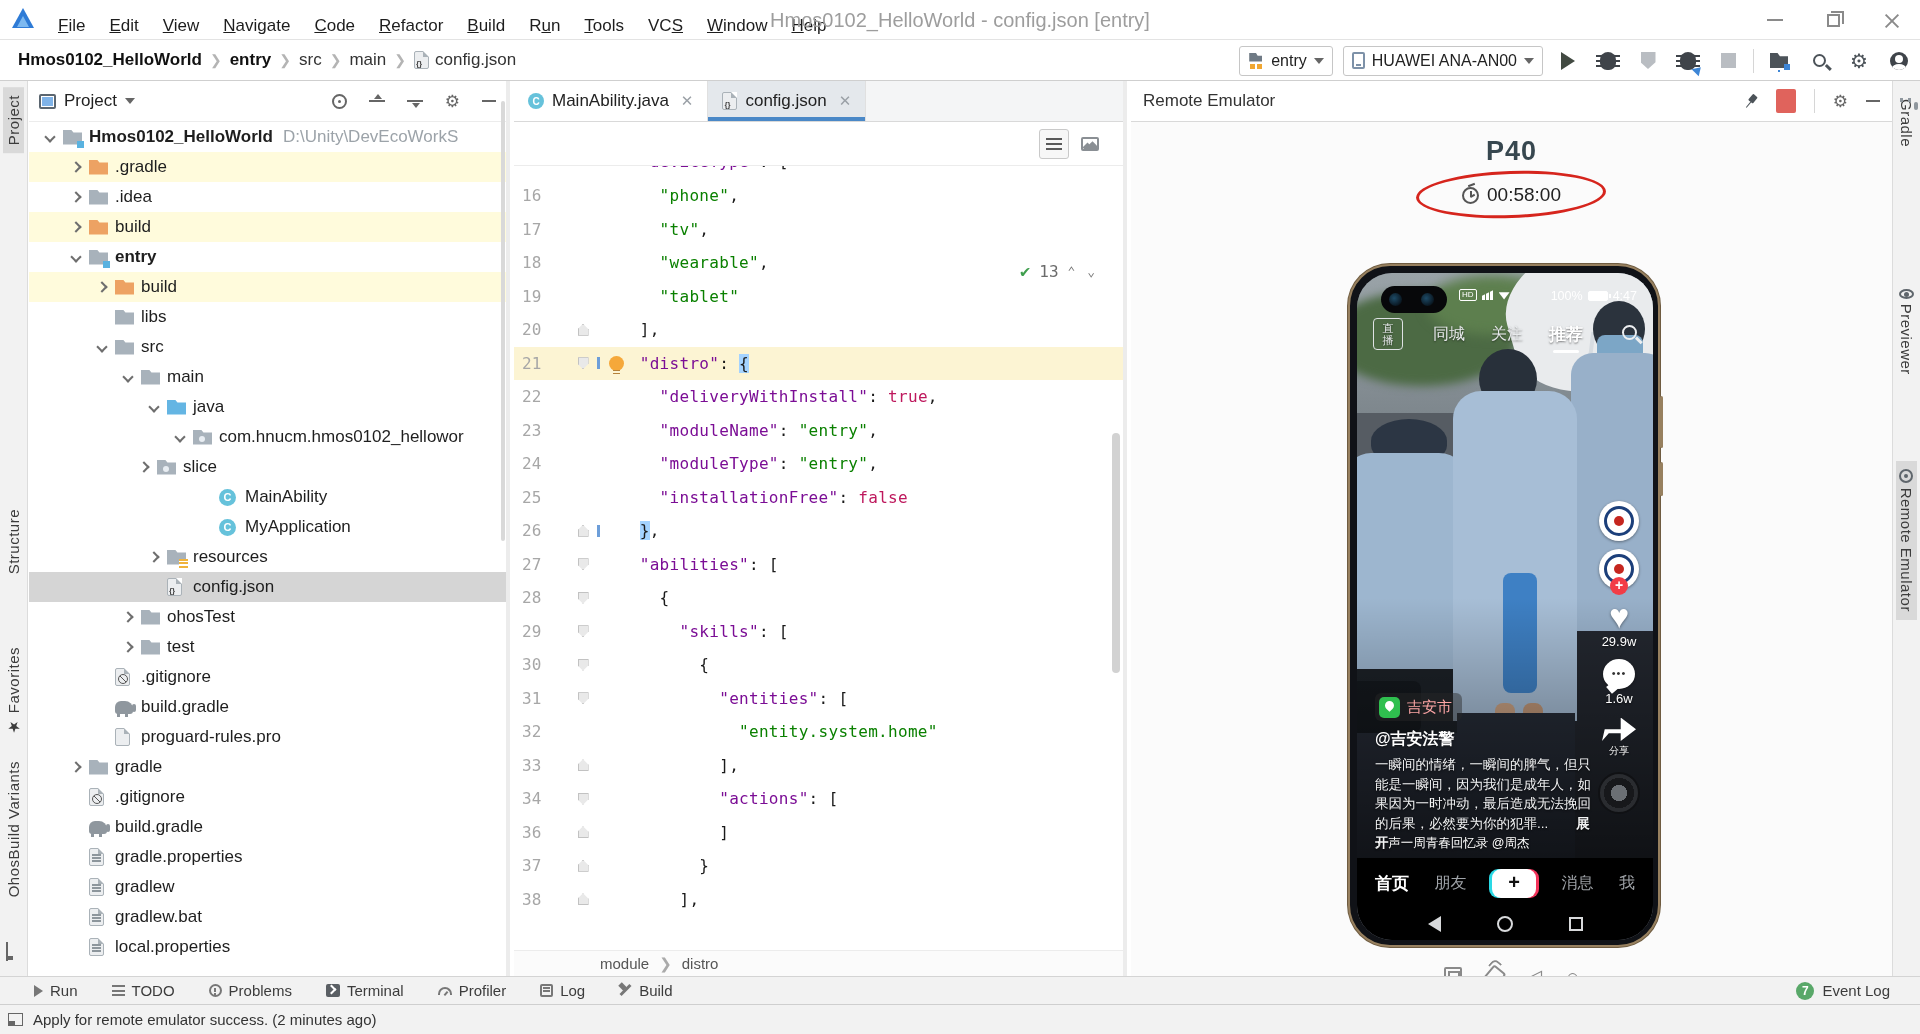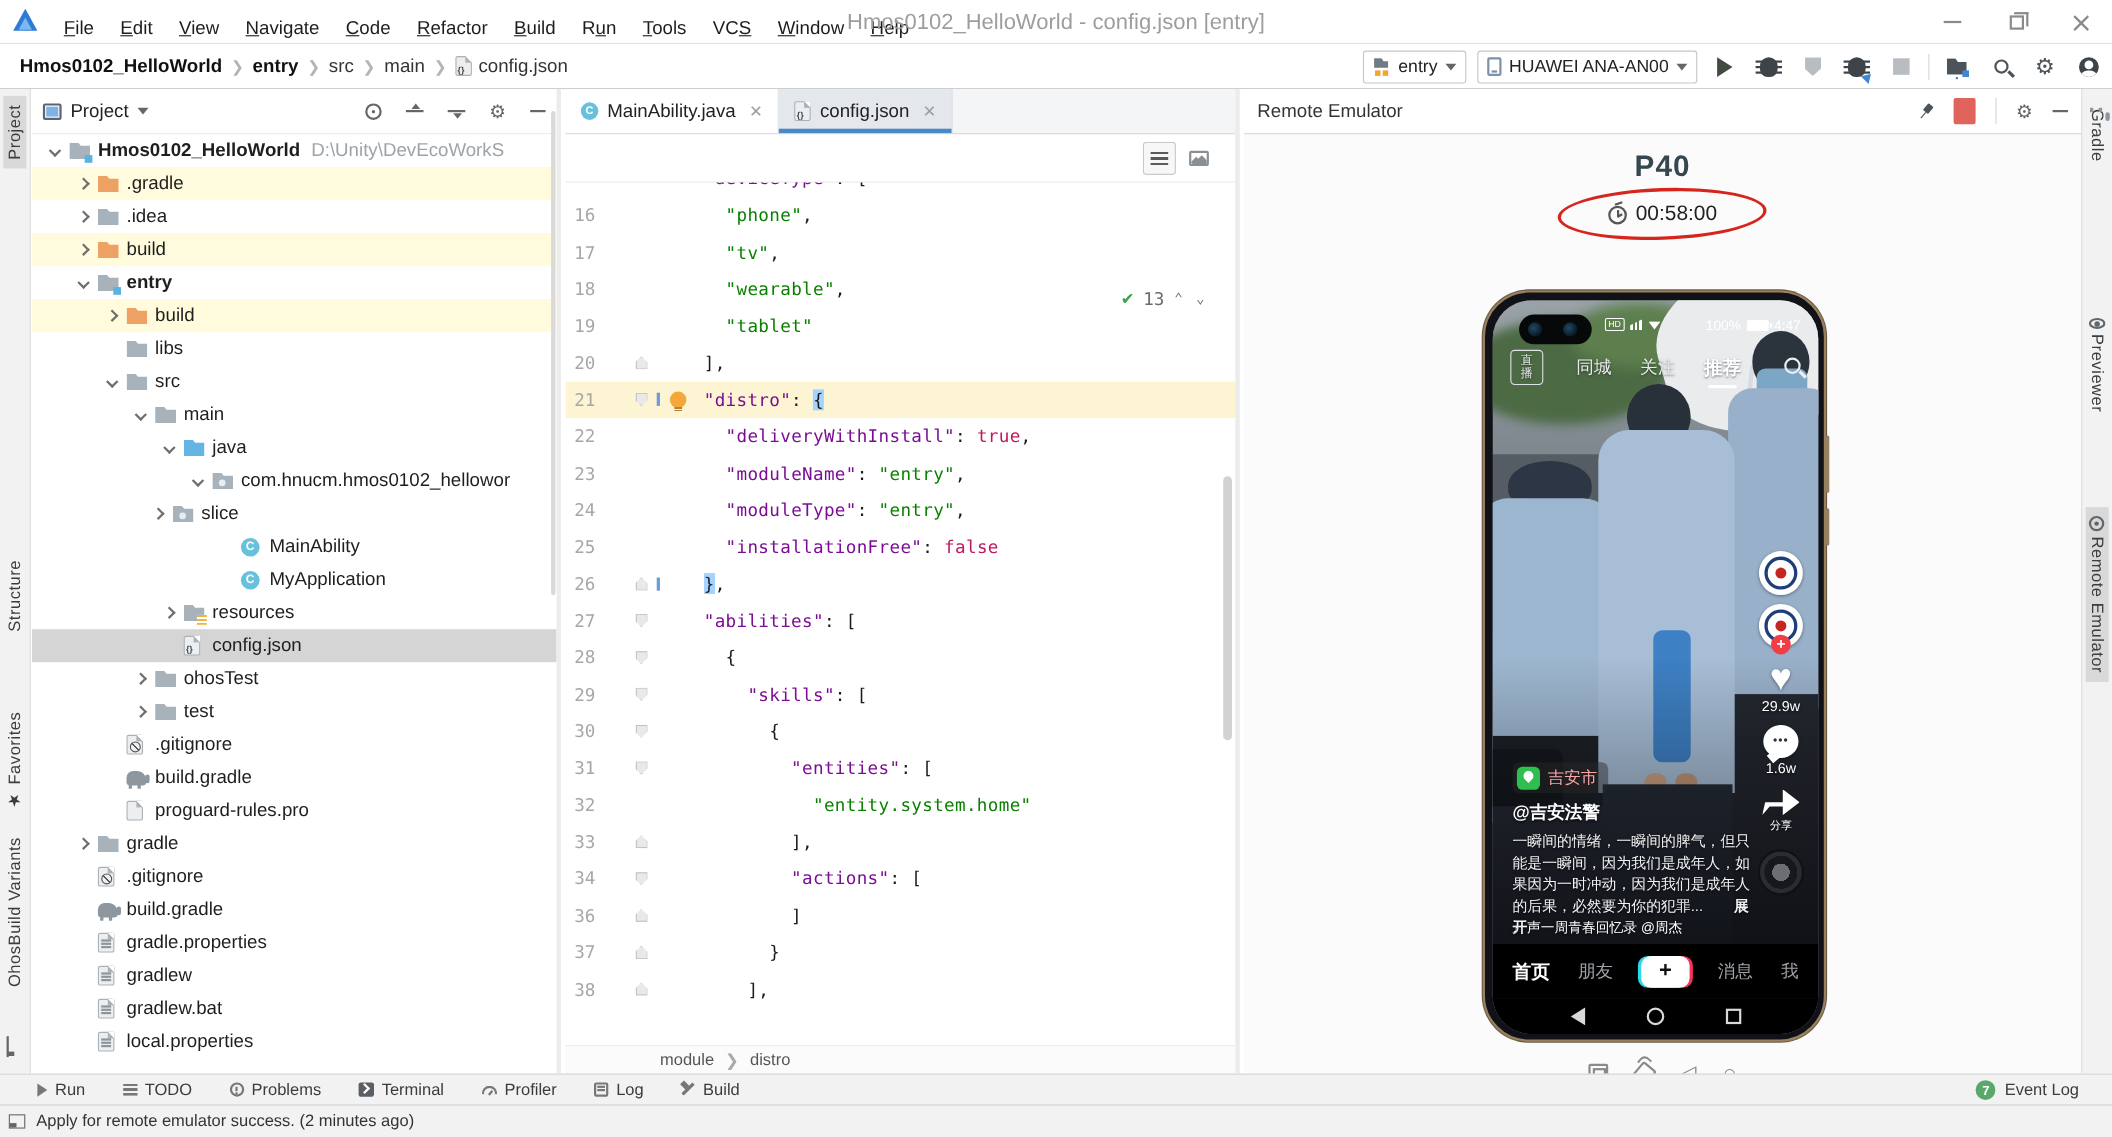--- a/index.html
+++ b/index.html
@@ -898,21 +898,21 @@
             </div>
 
             <div id="locchip">
               <span class="locpin"></span>
               <span>吉安市</span>
             </div>
             <div id="author">@吉安法警</div>
             <div id="caption">
                 <div>一瞬间的情绪，一瞬间的脾气，但只</div>
                 <div>能是一瞬间，因为我们是成年人，如</div>
-                <div>果因为一时冲动，因为我们是成年人</div>
+                <div>果因为一时冲动，最后造成无法挽回</div>
                 <div>的后果，必然要为你的犯罪...<span class="expand">展开</span></div>
               </div>
             <div id="music">
               <span>♪</span>
               <span>声一周青春回忆录  @周杰</span>
             </div>
 
             <div id="pnav">
                 <span class="pnav-item active">首页</span>
                 <span class="pnav-item">朋友</span>

